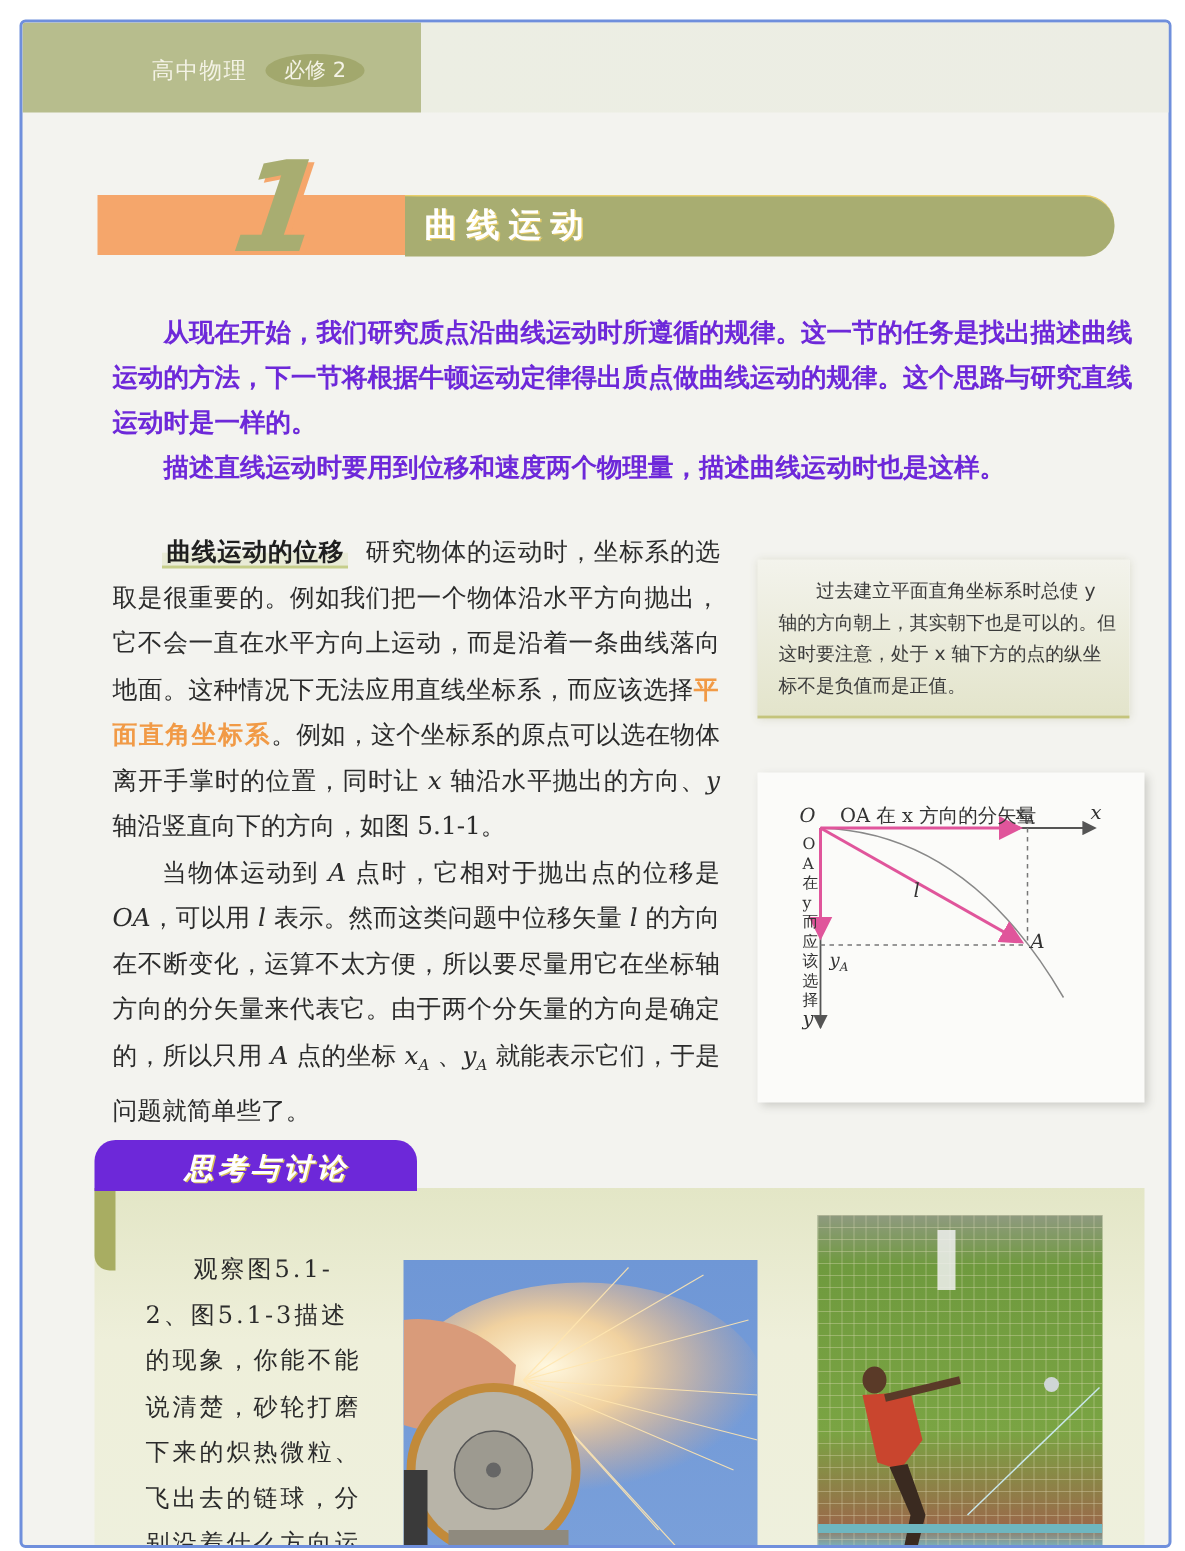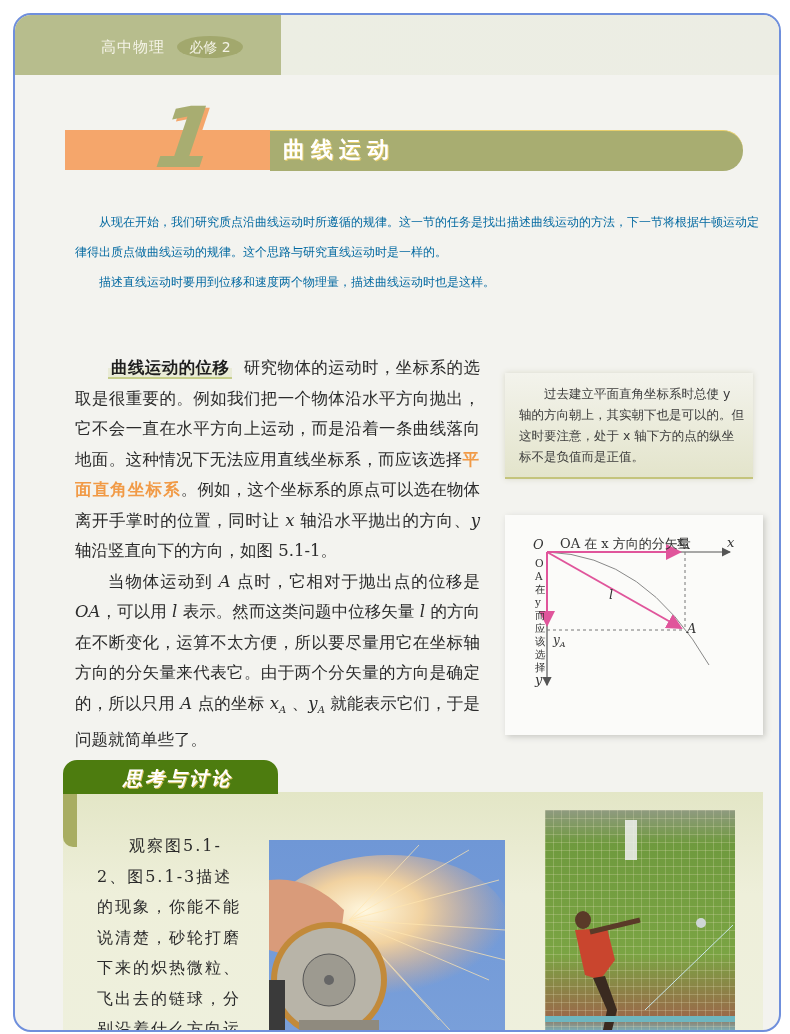--- a/index.html
+++ b/index.html
@@ -2,21 +2,21 @@
 <html><head>
 <meta charset="utf-8">
 <style>
   html, body { margin: 0; padding: 0; }
   body {
     width: 790px; height: 1034px; background: #ffffff; position: relative; overflow: hidden;
     font-family: "DejaVu Serif", "Liberation Serif", serif;
   }
   .page {
     position: absolute; left: 13px; top: 13px; width: 764px; height: 1015px;
-    border: 2px solid #6f8fdc; border-radius: 18px; overflow: hidden;
+    border: 2px solid #6f8fdc; border-radius: 4px; overflow: hidden;
     background: #f3f3ef;
   }
   .header-band {
     position: absolute; left: 0; top: 0; width: 765px; height: 60px;
     background: linear-gradient(90deg, #b7bd8d 0, #b7bd8d 266px, #eceee3 266px, #ecede4 100%);
   }
   .header-title {
     position: absolute; left: 86px; top: 23px; font-size: 15px; color: #f4f3e6;
     font-family: "DejaVu Sans", sans-serif; letter-spacing: 1px;
   }
@@ -39,22 +39,23 @@
     position: absolute; left: 92px; top: -32px; font-size: 84px; font-weight: bold; font-style: italic;
     color: #a8ad71; font-family: "DejaVu Sans", sans-serif; line-height: 80px;
     text-shadow: 4px 2px 0 #f5a66b;
     transform: skewX(-8deg);
   }
   .chapter-title {
     position: absolute; left: 218px; top: 5px; font-size: 22px; color: #ffffff; letter-spacing: 6px;
     font-weight: bold; text-shadow: 1px 1px 0 #e8cf6b;
   }
   .intro {
-    position: absolute; left: 60px; top: 192px; width: 685px; font-size: 12px; color: #0369a1;
+    position: absolute; left: 60px; top: 192px; width: 685px; font-size: 17px; color: #6d28d9;
     line-height: 30px;
+    font-weight: bold;
   }
   .intro p { margin: 0; text-indent: 2em; }
   .main-col {
     position: absolute; left: 60px; top: 338px; width: 405px; font-size: 16.5px; color: #2b2b2b;
     line-height: 30.5px; text-align: justify;
   }
   .main-col p { margin: 0; text-indent: 2em; }
   .section-head {
     font-weight: bold; color: #1f1f1f; border-bottom: 2px solid #c6ce8a;
     background: linear-gradient(180deg, transparent 55%, #e9ebd7 55%);
@@ -71,21 +72,21 @@
   .side-note-text {
     position: absolute; left: 14px; top: 10px; width: 226px; font-size: 12.5px; color: #3a3a3a;
     line-height: 21px; font-family: "DejaVu Sans", sans-serif; text-indent: 2em;
   }
   .figure-box {
     position: absolute; left: 490px; top: 500px; width: 258px; height: 220px;
     background: #fbfbf9; box-shadow: 2px 2px 6px #c9c9c4;
   }
   .discussion-tab {
     position: absolute; left: 48px; top: 745px; width: 215px; height: 34px;
-    background: #4d7c0f; border-radius: 14px 14px 0 0;
+    background: #6d28d9; border-radius: 14px 14px 0 0;
   }
   .discussion-tab-label {
     position: absolute; left: 60px; top: 6px; font-size: 19px; color: #ffffff; font-style: italic;
     font-weight: bold; letter-spacing: 3px; text-shadow: 1px 1px 0 #d9c35a;
     font-family: "DejaVu Sans", sans-serif;
   }
   .discussion-panel {
     position: absolute; left: 48px; top: 777px; width: 700px; height: 255px;
     background: linear-gradient(180deg, #e3e6c6 0%, #eeefda 40%, #eef0dd 100%);
   }

